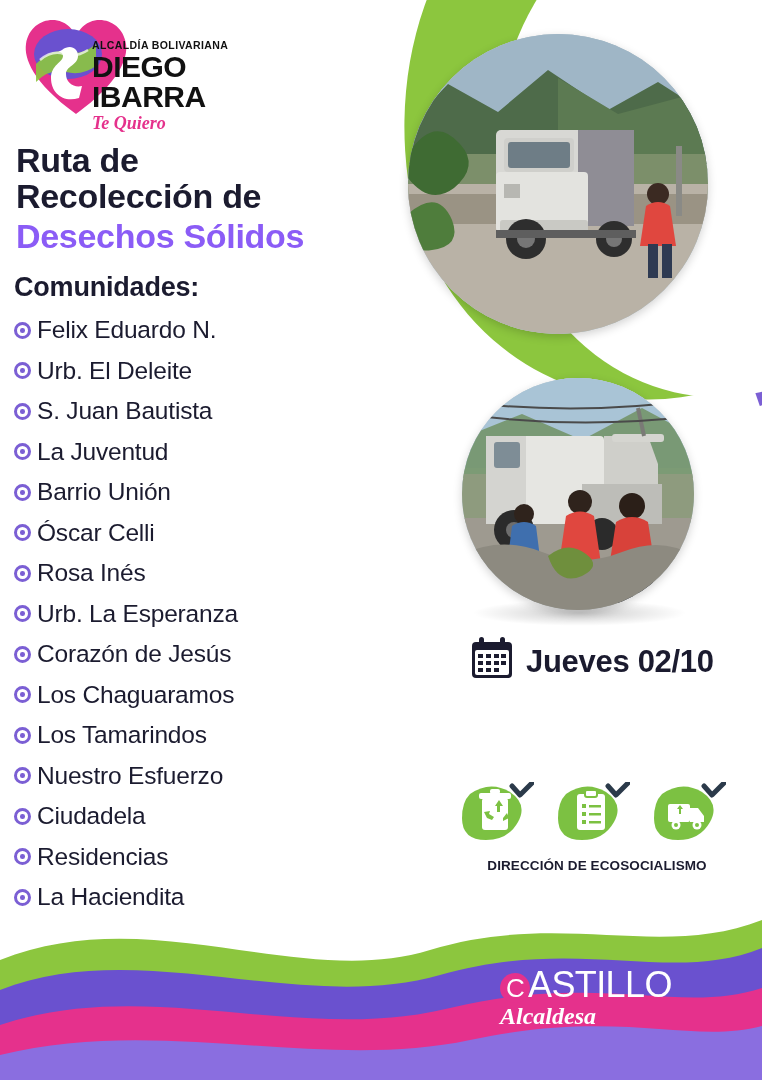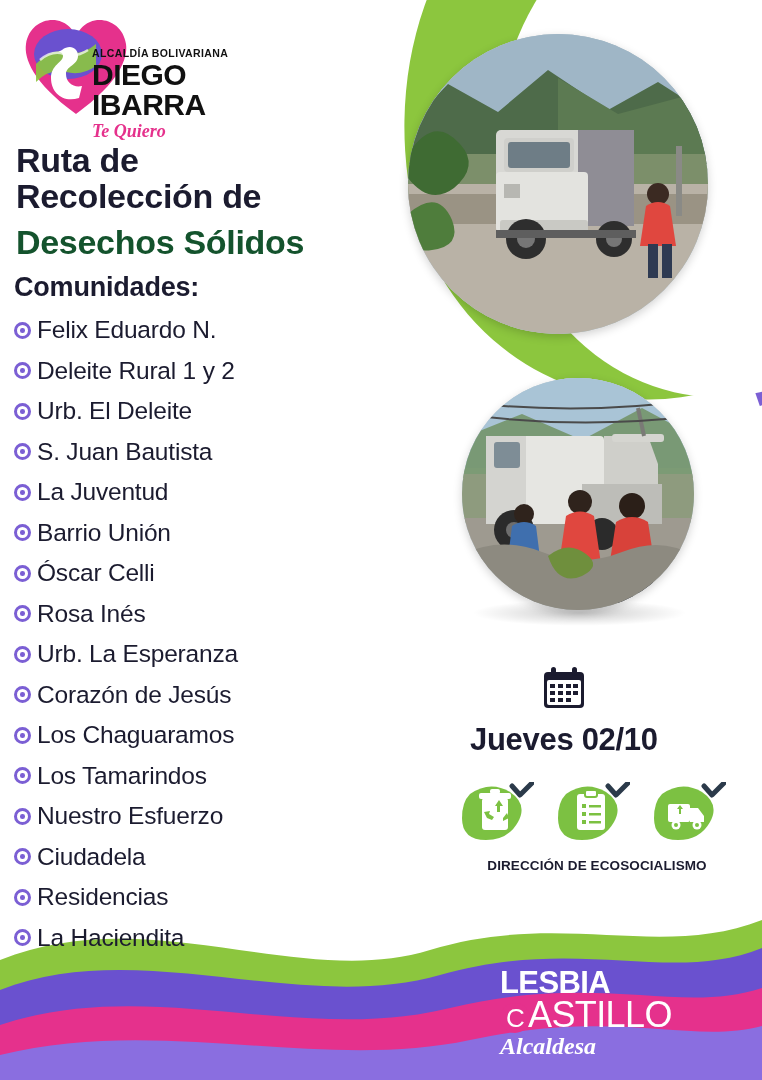--- a/index.html
+++ b/index.html
@@ -49,21 +49,21 @@
   .logo-block {
     position: absolute;
     left: 14px; top: 8px;
     width: 290px; height: 120px;
   }
   .heart {
     position: absolute; left: 8px; top: 6px;
     width: 108px; height: 104px;
   }
   .heart svg { display: block; }
-  .logo-text { position: absolute; left: 78px; top: 40px; }
+  .logo-text { position: absolute; left: 78px; top: 32px; }
   .logo-line1 {
     font-size: 10.5px; font-weight: bold; color: #111;
     letter-spacing: .4px; line-height: 1;
   }
   .logo-line2 {
     font-size: 30px; font-weight: bold; color: #111;
     letter-spacing: -.5px; line-height: 1.02; margin-top: 1px;
   }
   .logo-line3 {
     font-size: 18px; font-style: italic; font-weight: bold;
@@ -71,22 +71,22 @@
     font-family: "Liberation Serif", serif;
   }
 
   
   .title-block { position: absolute; left: 16px; top: 142px; width: 420px; }
   .title-1 {
     font-size: 34px; font-weight: bold; color: #1b1b2f;
     line-height: 1.06; letter-spacing: -.3px;
   }
   .title-2 {
-    font-size: 34px; font-weight: bold; color: #14532d;
-    line-height: 1.1; letter-spacing: -.3px; margin-top: 10px;
+    font-size: 34px; font-weight: bold; color: #8b5cf6;
+    line-height: 1.1; letter-spacing: -.3px; margin-top: 4px;
   }
   .subtitle {
     position: absolute; left: 14px; top: 272px;
     font-size: 27px; font-weight: bold; color: #1b1b2f;
     letter-spacing: -.2px;
   }
 
   
   .list { position: absolute; left: 14px; top: 310px; width: 430px; }
   .list-item {
@@ -119,22 +119,22 @@
   .photo-1 { left: 408px; top: 34px; width: 300px; height: 300px; }
   .photo-2 { left: 462px; top: 378px; width: 232px; height: 232px; }
   .photo-shadow {
     position: absolute; left: 472px; top: 600px;
     width: 215px; height: 26px; border-radius: 50%;
     background: radial-gradient(ellipse at center, rgba(0,0,0,.20) 0%, rgba(0,0,0,0) 70%);
   }
 
   
   .date-row {
-    position: absolute; left: 470px; top: 666px;
-    display: flex; align-items: center; gap: 12px; flex-direction: column;
+    position: absolute; left: 470px; top: 636px;
+    display: flex; align-items: flex-end; gap: 12px;
   }
   .cal-icon { width: 44px; height: 44px; flex: 0 0 auto; }
   .date-text {
     font-size: 31px; font-weight: bold; color: #1b1b2f;
     letter-spacing: -.3px;
   }
 
   
   .eco-row {
     position: absolute; left: 462px; top: 782px;
@@ -210,24 +210,20 @@
     <div class="title-1">Recolección de</div>
     <div class="title-2">Desechos Sólidos</div>
   </div>
 
   <div class="subtitle">Comunidades:</div>
 
   <div class="list">
     <div class="list-item">
         <span class="bullet"></span>
         <span class="list-label">Felix Eduardo N.</span>
-      </div>
-    <div class="list-item">
-        <span class="bullet"></span>
-        <span class="list-label">Deleite Rural 1 y 2</span>
       </div>
     <div class="list-item">
         <span class="bullet"></span>
         <span class="list-label">Urb. El Deleite</span>
       </div>
     <div class="list-item">
         <span class="bullet"></span>
         <span class="list-label">S. Juan Bautista</span>
       </div>
     <div class="list-item">
@@ -416,20 +412,19 @@
         <circle cx="22" cy="43" r="2" fill="#7cc142"></circle>
         <circle cx="43" cy="43" r="2" fill="#7cc142"></circle>
         <path d="M23 27 l3 -4 l3 4 l-2 0 l0 5 l-2 0 l0 -5 z" fill="#7cc142"></path>
         <path d="M50 4 l8 9 l12 -12" stroke="#2b3a4a" stroke-width="5" fill="none" stroke-linecap="round" stroke-linejoin="round"></path>
       </svg>
     </div>
   </div>
   <div class="eco-label">DIRECCIÓN DE ECOSOCIALISMO</div>
 
   <div class="signature">
-    <div class="sig-l1">LESBIA</div>
     <div class="sig-l2">
       <span class="sig-c">C</span><span>ASTILLO</span>
     </div>
     <div class="sig-l3">Alcaldesa</div>
   </div>
 
 </div>
 
 </body></html>

